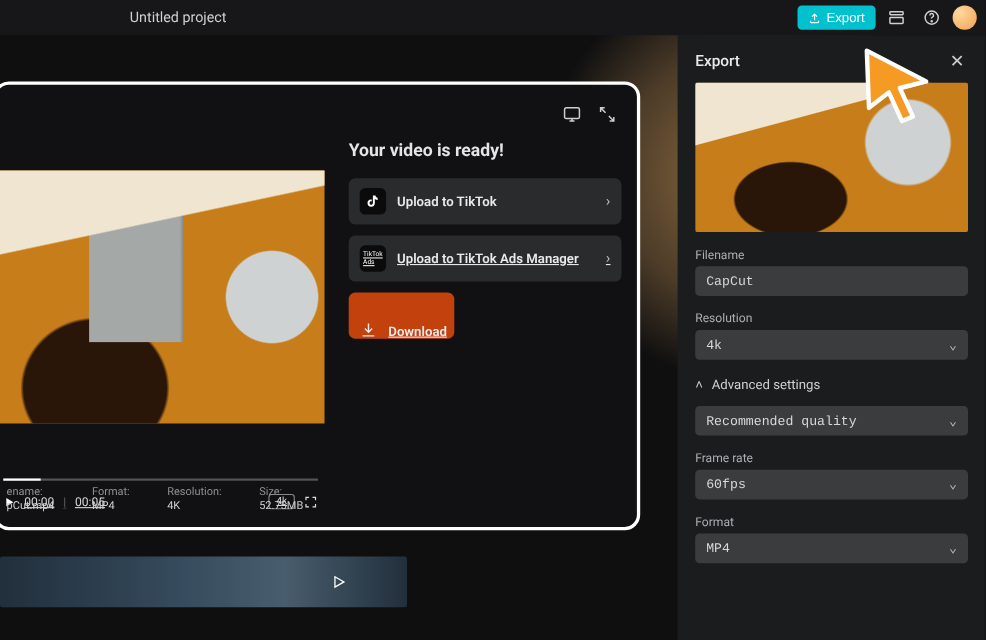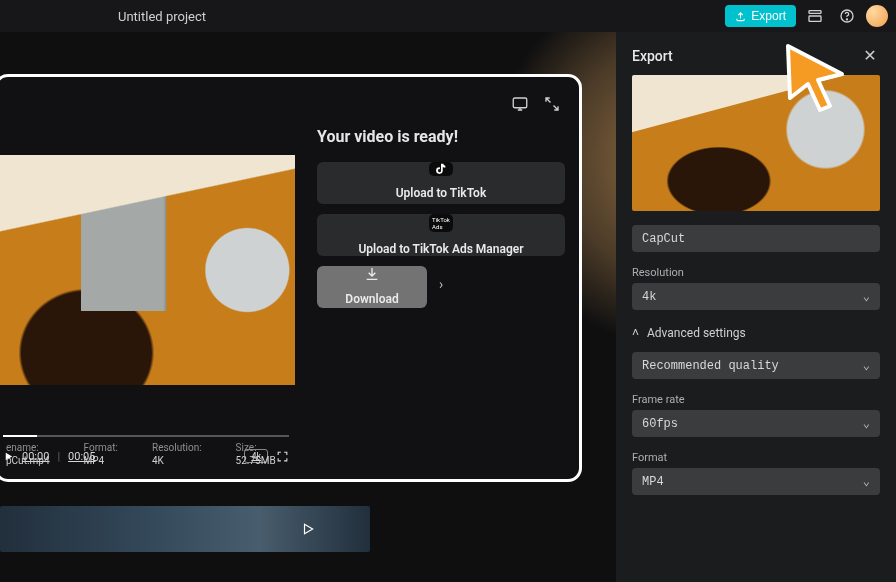--- a/index.html
+++ b/index.html
@@ -43,22 +43,22 @@
   }
   .pbar { position:absolute; left:6px; right:6px; bottom:42px; height:2px; background:#555;}
   .pbar::before { content:""; position:absolute; left:0; top:0; height:2px; width:12%; background:#fff;}
   .pctrl { position:absolute; left:6px; right:6px; bottom:12px; height:22px; display:flex; align-items:center; gap:8px; color:#d6d6d6; font-size:11px;text-decoration:underline;}
   .pctrl .sep { color:#666;}
   .pctrl .sp { flex:1;}
   .badge4k { border:1px solid #888; border-radius:3px; font-size:9px; padding:1px 6px; color:#ddd;}
   .modal-right { position:absolute; left:320px; right:14px; top:14px; bottom:14px;}
   .mr-icons { position:absolute; right:4px; top:4px; display:flex; gap:14px; color:#cfcfd2;}
   .mr-title { font-size:16px; font-weight:700; margin-top:36px; color:#e5e5e5;}
-  .upload-row { margin-top:16px; height:42px; border-radius:6px; background:#2a2b2d; display:flex; align-items:center; padding:0 10px; gap:10px; cursor:pointer;flex-direction:column;}
-  .upload-row + .upload-row { margin-top:10px;}
+  .upload-row { margin-top:16px; height:42px; border-radius:6px; background:#2a2b2d; display:flex; align-items:center; padding:0 10px; gap:10px; cursor:pointer;}
+  .upload-row + .upload-row { margin-top:10px;text-decoration:underline;}
   .upload-row .square { width:24px; height:24px; border-radius:5px; background:#0b0b0c; display:flex; align-items:center; justify-content:center; font-size:11px; color:#fff;}
   .upload-row .lab { font-size:12px; font-weight:600; color:#eaeaea;}
   .upload-row .sp { flex:1;}
   .upload-row .chev { color:#b9b9bc; font-size:14px;}
   .download-row { margin-top:12px;}
 
   .meta { position:absolute; left:6px; right:14px; bottom:50px; top:436px;  z-index:11;}
   .meta-row { position:absolute; left:0px; top:0; display:flex; gap:34px; color:#cfcfd1; font-size:10px;}
   .meta-row .col .k { color:#8f8f93; font-size:10px; margin-bottom:2px;}
 
@@ -104,20 +104,21 @@
 
 <div class="glow"></div>
 
 <div class="export-panel">
   <div class="ep-head">
     <h2>Export</h2>
     <div class="ep-close">✕</div>
   </div>
   <div class="ep-thumb"></div>
 
+  <div class="ep-label">Filename</div>
   <input class="ep-input" value="CapCut" style="">
 
   <div class="ep-label">Resolution</div>
   <div class="ep-select">
     <span>4k</span>
     <span class="chev">⌄</span>
   </div>
 
   <div class="ep-adv">
     <span>˄</span>
@@ -191,21 +192,21 @@
       <span class="chev">›</span>
     </div>
 
     <div class="upload-row">
       <div class="square" style="font-size:6px;line-height:7px;text-align:left;padding:2px;">TikTok<br>Ads</div>
       <span class="lab">Upload to TikTok Ads Manager</span>
       <span class="sp"></span>
       <span class="chev">›</span>
     </div>
 
-    <div class="upload-row download-row" style="background:#737373;width:110px;">
+    <div class="upload-row download-row" style="background:#c2410c;width:96px;align-items:flex-end;">
       <span>
         <svg width="16" height="16" viewBox="0 0 24 24" fill="none" stroke="#eaeaea" stroke-width="2">
             <path d="M12 3v12M7 10l5 5 5-5M4 20h16"></path>
           </svg>
       </span>
       <span class="lab">Download</span>
     </div>
   </div>
 </div>
 

